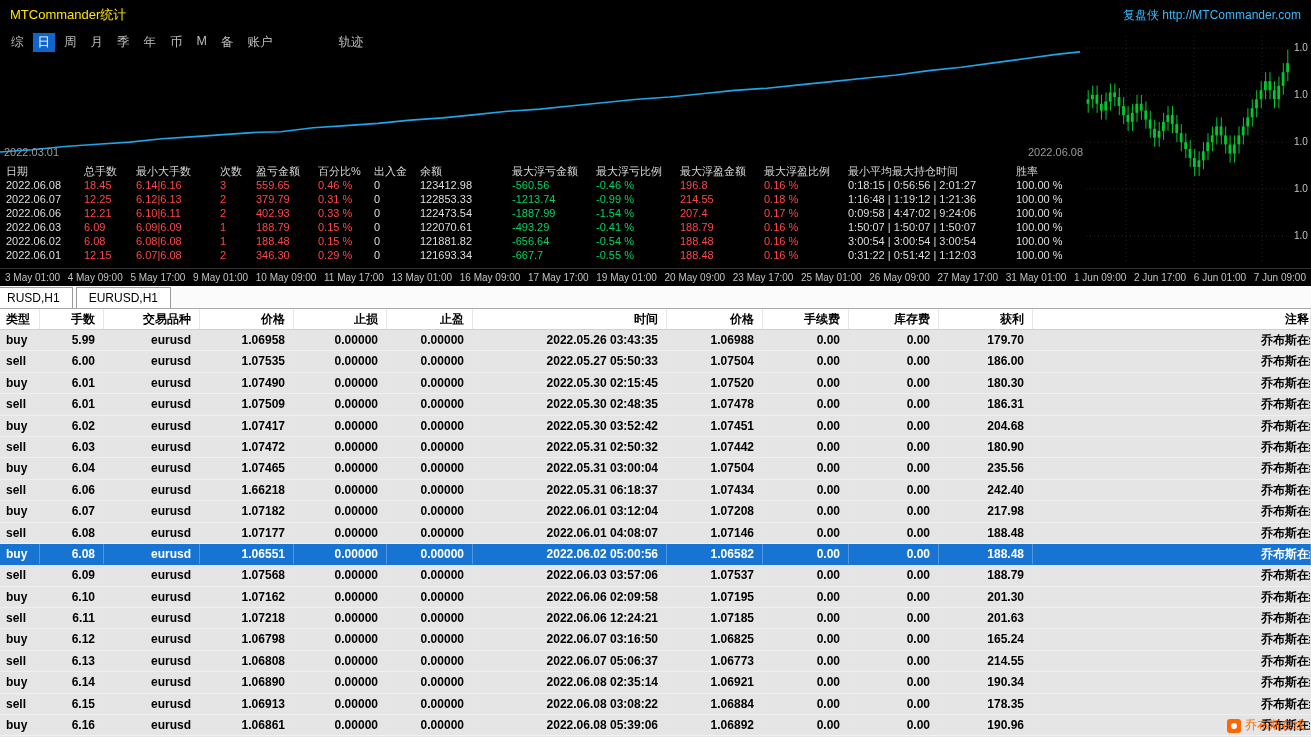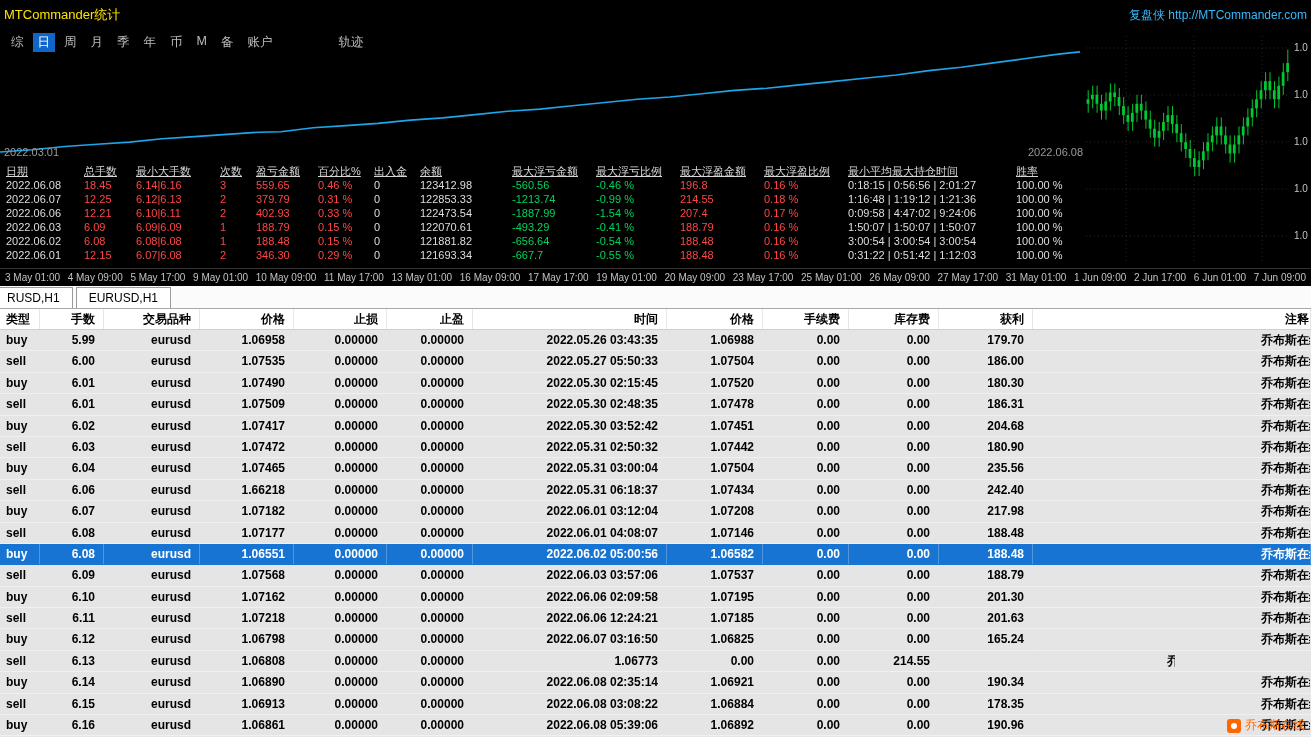--- a/index.html
+++ b/index.html
@@ -2,42 +2,42 @@
 <html><head>
 <meta charset="utf-8">
 <style>
   html,body{margin:0;padding:0;background:#777;}
   *{box-sizing:border-box;}
   .app{position:relative;width:1311px;height:737px;overflow:hidden;background:#fff;
        font-family:"Liberation Sans","DejaVu Sans",sans-serif;}
 
   
   .top{position:absolute;top:0;left:0;width:1311px;height:286px;background:#000;}
-  .titlebar{height:30px;display:flex;justify-content:space-between;align-items:center;padding:0 4px;}
+  .titlebar{height:30px;display:flex;justify-content:space-between;align-items:center;padding:0 10px;}
   .title{color:#ffe400;font-size:13px;}
   .link{color:#35b9ff;font-size:12px;cursor:pointer;}
   .menubar{position:absolute;top:33px;left:6px;display:flex;gap:4px;z-index:5;}
   .menu-item{color:#bdbdbd;font-size:12.5px;padding:1px 5px;cursor:default;white-space:nowrap;}
   .menu-item.active{background:#1065c9;color:#fff;}
   .menu-item.gap{margin-left:52px;}
 
   .chart-area{position:absolute;top:30px;left:0;width:1311px;height:238px;}
   .equity{position:absolute;left:0;top:12px;width:1080px;height:220px;}
   .candle-pane{position:absolute;left:1086px;top:6px;width:204px;height:226px;}
   .price-axis{position:absolute;left:1292px;top:6px;width:19px;height:226px;}
   .p-label{position:absolute;left:2px;color:#c4c4c4;font-size:10px;white-space:nowrap;}
   .date-label{position:absolute;top:116px;color:#9a9a9a;font-size:11px;}
   .date-label.left{left:4px;}
   .date-label.right{left:1028px;}
 
   .stats{position:absolute;left:2px;top:134px;width:1078px;}
   .s-row{display:grid;height:14px;line-height:14px;
     grid-template-columns:78px 52px 84px 36px 62px 56px 46px 92px 84px 84px 84px 84px 168px 60px;}
   .s-cell{font-size:11px;padding-left:4px;white-space:nowrap;overflow:hidden;}
-  .s-header .s-cell{color:#d6d6d6;text-decoration:underline;}
+  .s-header .s-cell{color:#d6d6d6;}
   .w{color:#dedede;} .r{color:#ff4646;} .g{color:#00d35c;}
 
   .time-axis{position:absolute;top:268px;left:0;width:1311px;height:18px;background:#000;
     border-top:1px solid #333;display:flex;justify-content:space-between;align-items:center;padding:0 5px;}
   .t-label{color:#c2c2c2;font-size:10px;white-space:nowrap;}
 
   
   .bottom{position:absolute;top:286px;left:0;width:1311px;height:451px;background:#e5e5e5;color:#000;}
   .tabs{height:23px;background:#fbfbfb;border-bottom:1px solid #a8a8a8;display:flex;align-items:flex-end;}
   .tab{font-size:12px;padding:3px 12px 3px 12px;border:1px solid #9a9a9a;border-bottom:none;
@@ -580,20 +580,21 @@
           <div class="cell c10">165.24</div>
           <div class="cell c11">乔布斯在线</div>
         </div>
         <div class="row grid">
           <div class="cell c0">sell</div>
           <div class="cell c1">6.13</div>
           <div class="cell c2">eurusd</div>
           <div class="cell c3">1.06808</div>
           <div class="cell c4">0.00000</div>
           <div class="cell c5">0.00000</div>
+          <div class="cell c6">2022.06.07 05:06:37</div>
           <div class="cell c7">1.06773</div>
           <div class="cell c8">0.00</div>
           <div class="cell c9">0.00</div>
           <div class="cell c10">214.55</div>
           <div class="cell c11">乔布斯在线</div>
         </div>
         <div class="row grid">
           <div class="cell c0">buy</div>
           <div class="cell c1">6.14</div>
           <div class="cell c2">eurusd</div>

